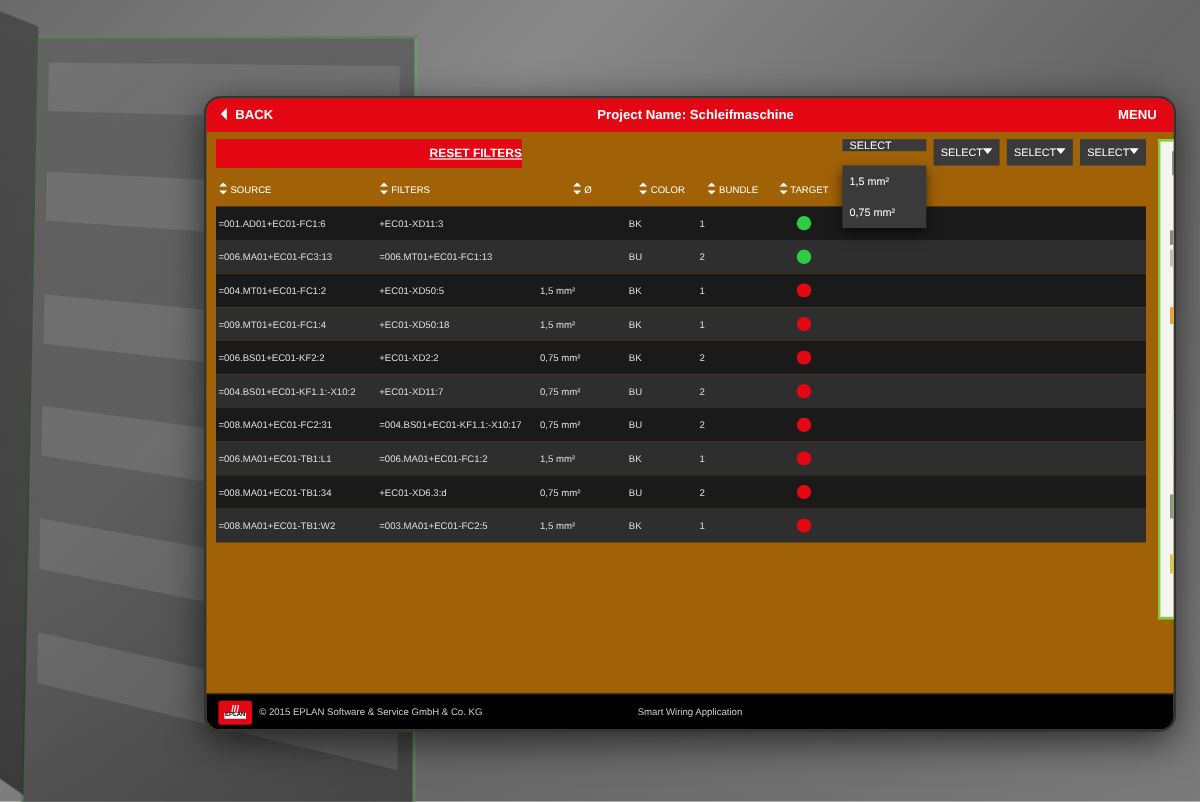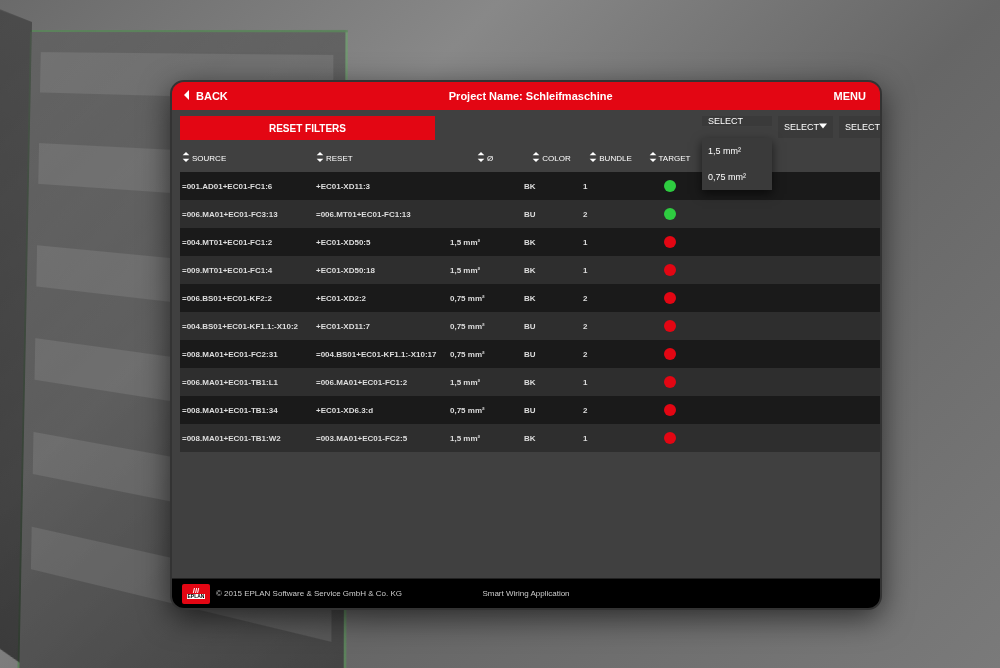--- a/index.html
+++ b/index.html
@@ -28,22 +28,22 @@
   }
   .bg-shelf { position: absolute; left: 10px; right: 10px; height: 40px; background: rgba(200,200,200,0.15); }
   .bg-shelf:nth-child(1){ top: 20px; } .bg-shelf:nth-child(2){ top: 110px; }
   .bg-shelf:nth-child(3){ top: 210px; } .bg-shelf:nth-child(4){ top: 300px; }
   .bg-shelf:nth-child(5){ top: 390px; } .bg-shelf:nth-child(6){ top: 480px; }
 
   
   .tablet {
     position: absolute;
     left: 170px; top: 80px;
-    width: 712px; height: 530px;
-    background: #404040;
+    width: 810px; height: 530px;
+    background: #a16207;
     border: 2px solid #333;
     border-radius: 14px;
     box-shadow: 0 8px 30px rgba(0,0,0,0.6);
     overflow: hidden;
     display: flex; flex-direction: column;
   }
   .topbar {
     height: 28px; background: #e30613;
     display: flex; align-items: center; justify-content: space-between;
     padding: 0 10px;
@@ -55,22 +55,22 @@
 
   .content {
     flex: 1; display: flex; padding: 6px 8px 4px 8px; gap: 10px;
   }
   .left { flex: 1; display: flex; flex-direction: column; }
   .filters-row {
     display: flex; gap: 6px; margin-bottom: 4px; align-items: flex-start; position: relative;
   }
   .reset-btn {
     background: #e30613; color: #fff; font-size: 10px; font-weight: bold;
-    height: 24px; display: flex; align-items: center; justify-content: center;
-    cursor: pointer; flex: 0 0 255px;
+    height: 24px; display: flex; align-items: center; justify-content: flex-end;
+    cursor: pointer; flex: 0 0 255px; text-decoration: underline;
   }
   .filter-source-target { flex: 0 0 255px; }
   .select-box {
     background: #3a3a3a; color: #fff; font-size: 9px;
     height: 22px; display: flex; align-items: center; justify-content: space-between;
     padding: 0 6px; cursor: pointer; flex: 1;
   }
   .select-box svg { width: 8px; height: 8px; }
   .select-col { flex: 1; display: flex; flex-direction: column; position: relative; }
   .dropdown {
@@ -90,21 +90,21 @@
     gap: 4px;
     padding: 0 2px;
   }
   .table-header {
     height: 28px; color: #fff; font-size: 8px; font-weight: normal;
   }
   .th { display: flex; align-items: center; gap: 2px; cursor: pointer; }
   .th svg { width: 8px; height: 10px; flex-shrink: 0; }
   .th.center { justify-content: center; }
   .table-row {
-    height: 28px; color: #ddd; font-size: 8px; font-weight: bold;
+    height: 28px; color: #ddd; font-size: 8px;
   }
   .table-row.even { background: #1a1a1a; }
   .table-row.odd { background: #2e2e2e; }
   .cell { overflow: hidden; white-space: nowrap; text-overflow: ellipsis; }
   .cell.center { text-align: left; }
   .status-dot { width: 12px; height: 12px; border-radius: 50%; margin: 0 auto; }
   .status-green { background: #2ecc40; }
   .status-red { background: #e30613; }
 
   .right {
@@ -219,21 +219,21 @@
                   <polygon points="4,0 8,4 0,4"></polygon>
                   <polygon points="0,8 8,8 4,12"></polygon>
                 </svg></span>
             <span>SOURCE</span>
           </div>
           <div class="th">
             <span><svg viewBox="0 0 8 12" fill="#fff">
                   <polygon points="4,0 8,4 0,4"></polygon>
                   <polygon points="0,8 8,8 4,12"></polygon>
                 </svg></span>
-            <span>RESET</span>
+            <span>FILTERS</span>
           </div>
           <div class="th center">
             <span><svg viewBox="0 0 8 12" fill="#fff">
                   <polygon points="4,0 8,4 0,4"></polygon>
                   <polygon points="0,8 8,8 4,12"></polygon>
                 </svg></span>
             <span>Ø</span>
           </div>
           <div class="th center">
             <span><svg viewBox="0 0 8 12" fill="#fff">

